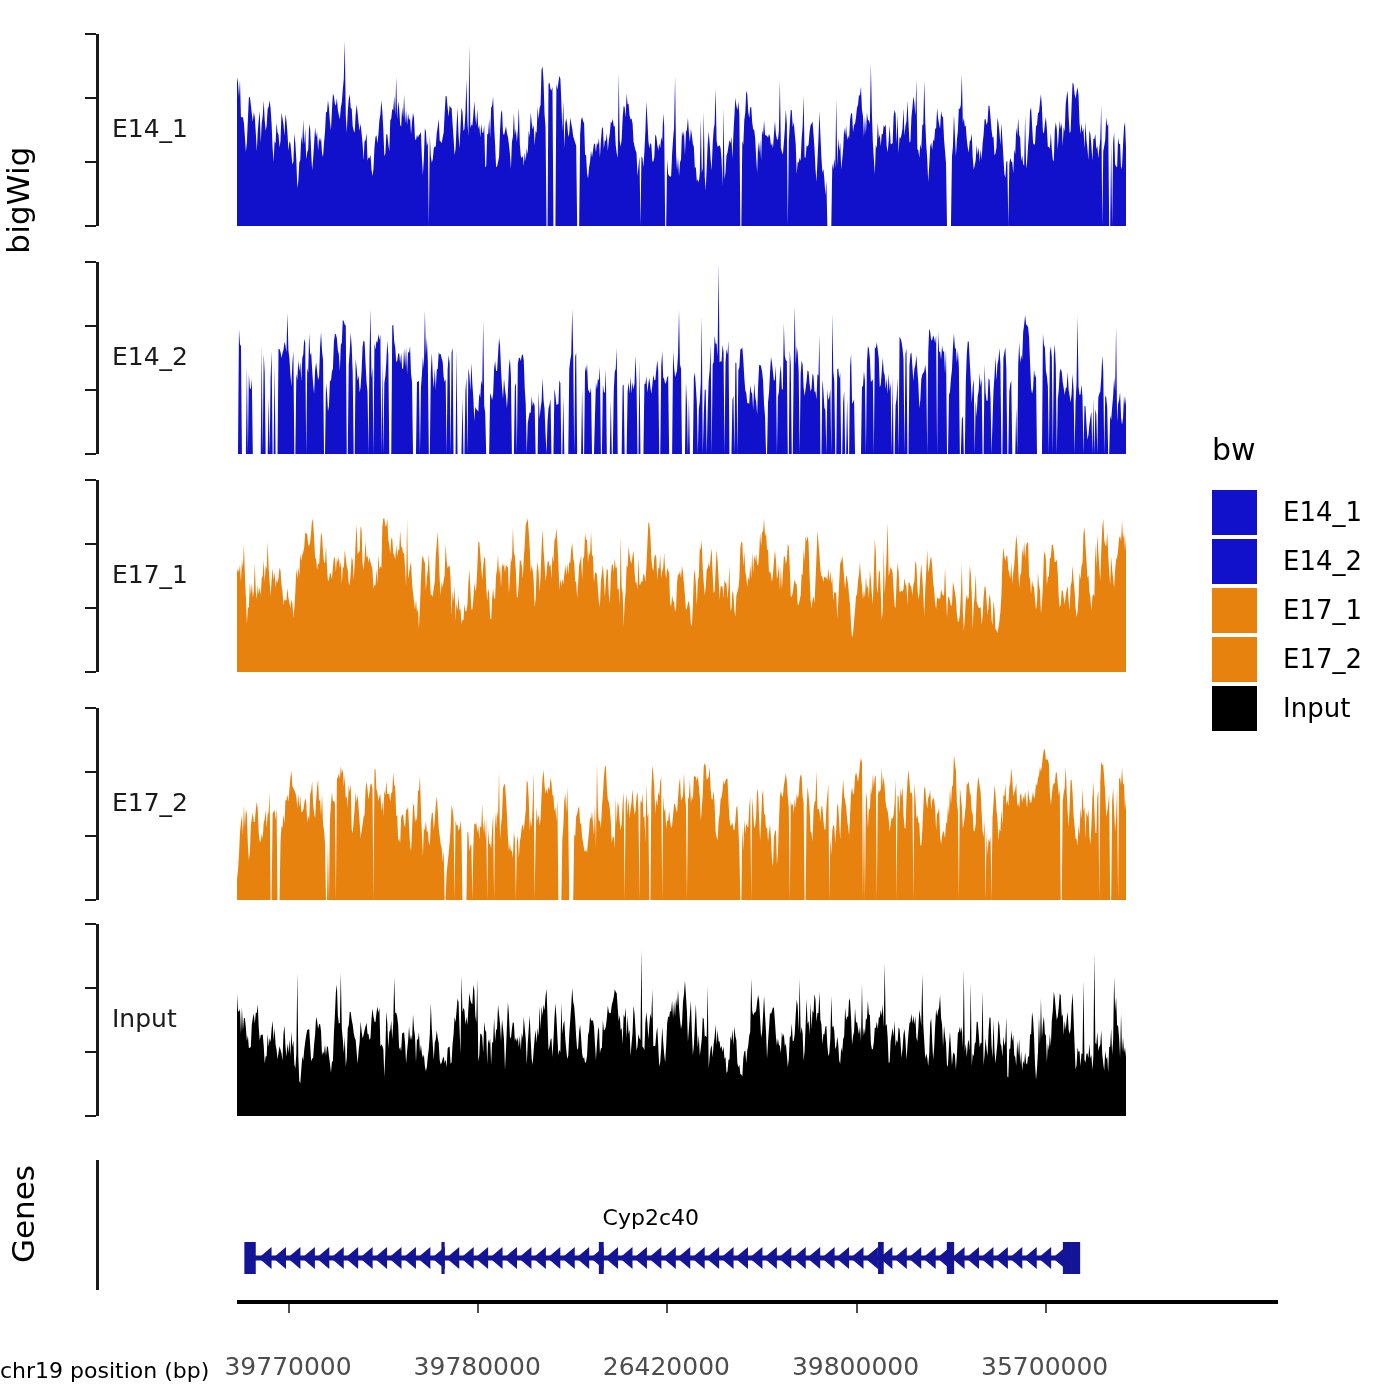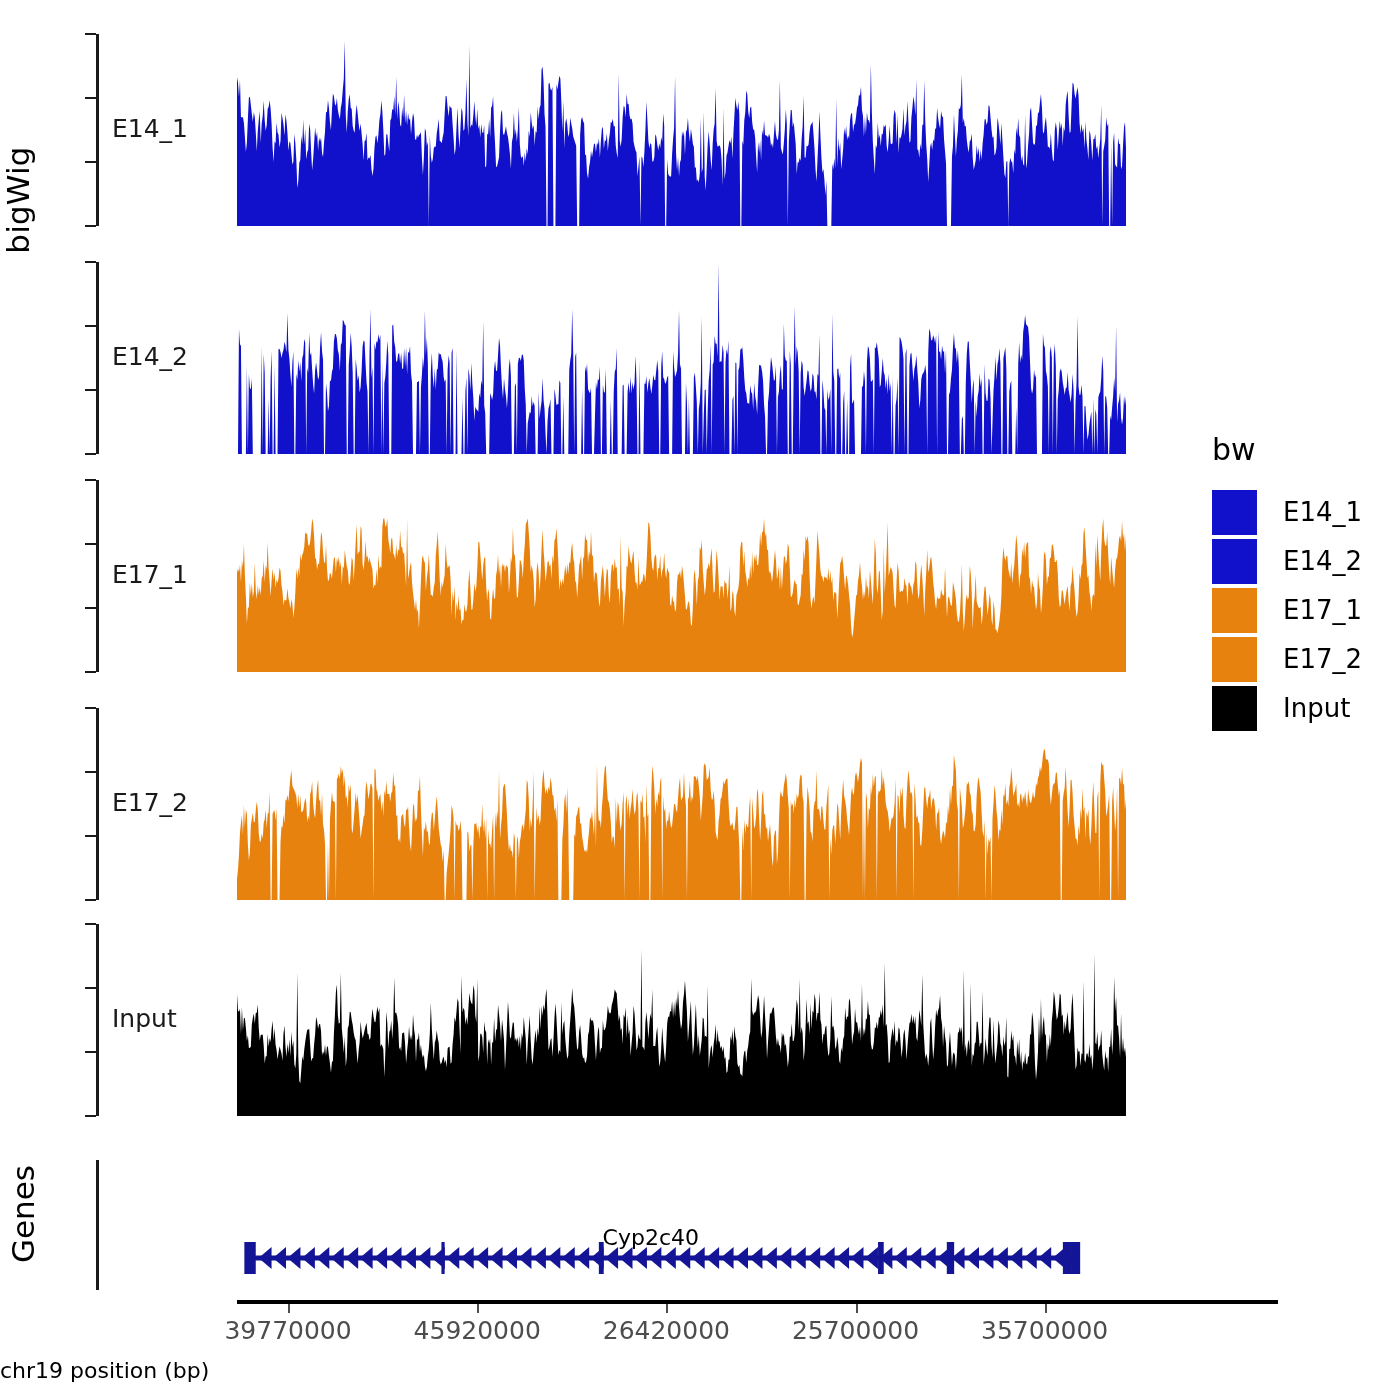--- a/index.html
+++ b/index.html
@@ -88,21 +88,20 @@
     position: absolute;
     left: 96px;
     width: 3px;
     background: #1a1a1a;
   }
   .gene-name {
     position: absolute;
     font-size: 22px;
     color: #000;
     white-space: nowrap;
-    margin-top: 20px;
   }
 
   
   .xaxis-line {
     position: absolute;
     height: 4px;
     background: #000;
   }
   .xtick {
     position: absolute;
@@ -110,20 +109,21 @@
     height: 9px;
     background: #4d4d4d;
   }
   .xticklab {
     position: absolute;
     font-size: 25px;
     color: #4d4d4d;
     text-align: center;
     width: 200px;
     margin-left: -100px;
+    margin-top: 36px;
   }
   .xlab {
     position: absolute;
     left: 0;
     width: 1180px;
     text-align: left;
     font-size: 22px;
     color: #000;
   }
 
@@ -299,25 +299,25 @@
         <path d="M 1038.1657674772036 1258 L 1051.1657674772036 1247 L 1051.1657674772036 1269 Z" fill="#141496"></path>
         <path d="M 1052.6027735562309 1258 L 1065.6027735562309 1247 L 1065.6027735562309 1269 Z" fill="#141496"></path>
       </svg>
     </div>
 
   <div id="xaxis">
       <div class="xaxis-line" style="left: 237px; top: 1300px; width: 1041px;"></div>
       <div class="xtick" style="left: 288.07px; top: 1304px;"></div>
       <div class="xticklab" style="left: 288.07px; top: 1316px;">39770000</div>
       <div class="xtick" style="left: 477.219px; top: 1304px;"></div>
-      <div class="xticklab" style="left: 477.219px; top: 1316px;">45920000</div>
+      <div class="xticklab" style="left: 477.219px; top: 1316px;">39780000</div>
       <div class="xtick" style="left: 666.368px; top: 1304px;"></div>
       <div class="xticklab" style="left: 666.368px; top: 1316px;">26420000</div>
       <div class="xtick" style="left: 855.517px; top: 1304px;"></div>
-      <div class="xticklab" style="left: 855.517px; top: 1316px;">25700000</div>
+      <div class="xticklab" style="left: 855.517px; top: 1316px;">39800000</div>
       <div class="xtick" style="left: 1044.67px; top: 1304px;"></div>
       <div class="xticklab" style="left: 1044.67px; top: 1316px;">35700000</div>
     </div>
   <div class="xlab" id="xlabel" style="top: 1358px;">chr19 position (bp)</div>
 
   <div class="legend">
     <div class="legend-title">bw</div>
     <div id="legend-rows">
         <div class="legend-row" style="top: 56px;">
           <div class="legend-swatch" style="background: rgb(17, 17, 204);"></div>

